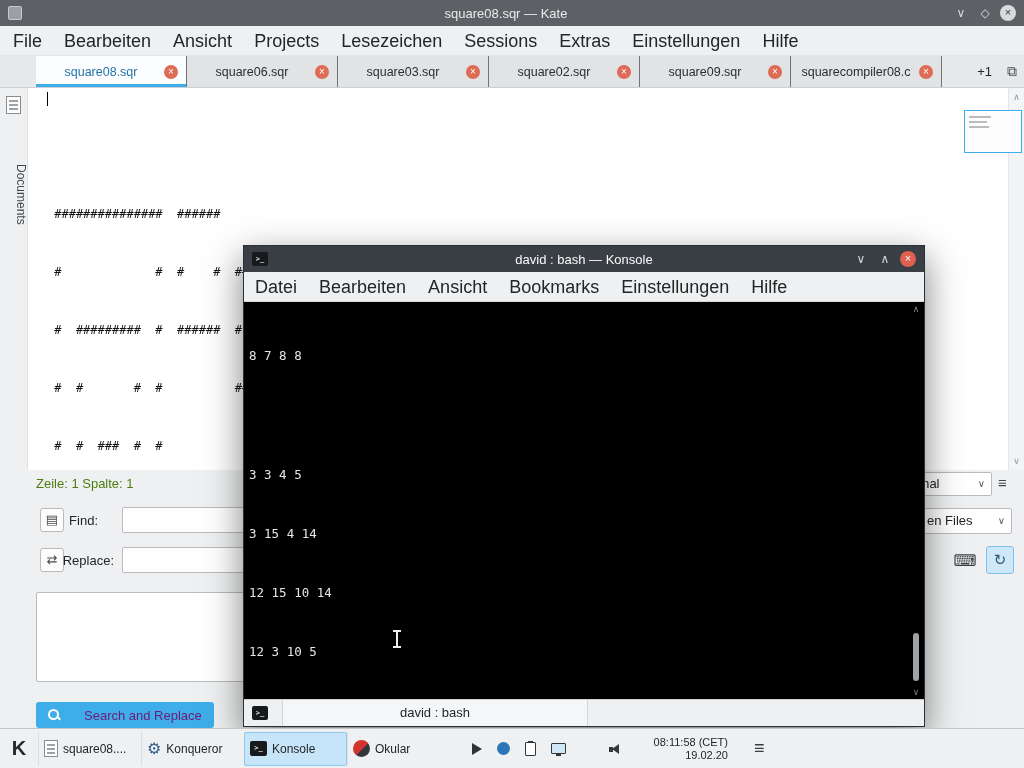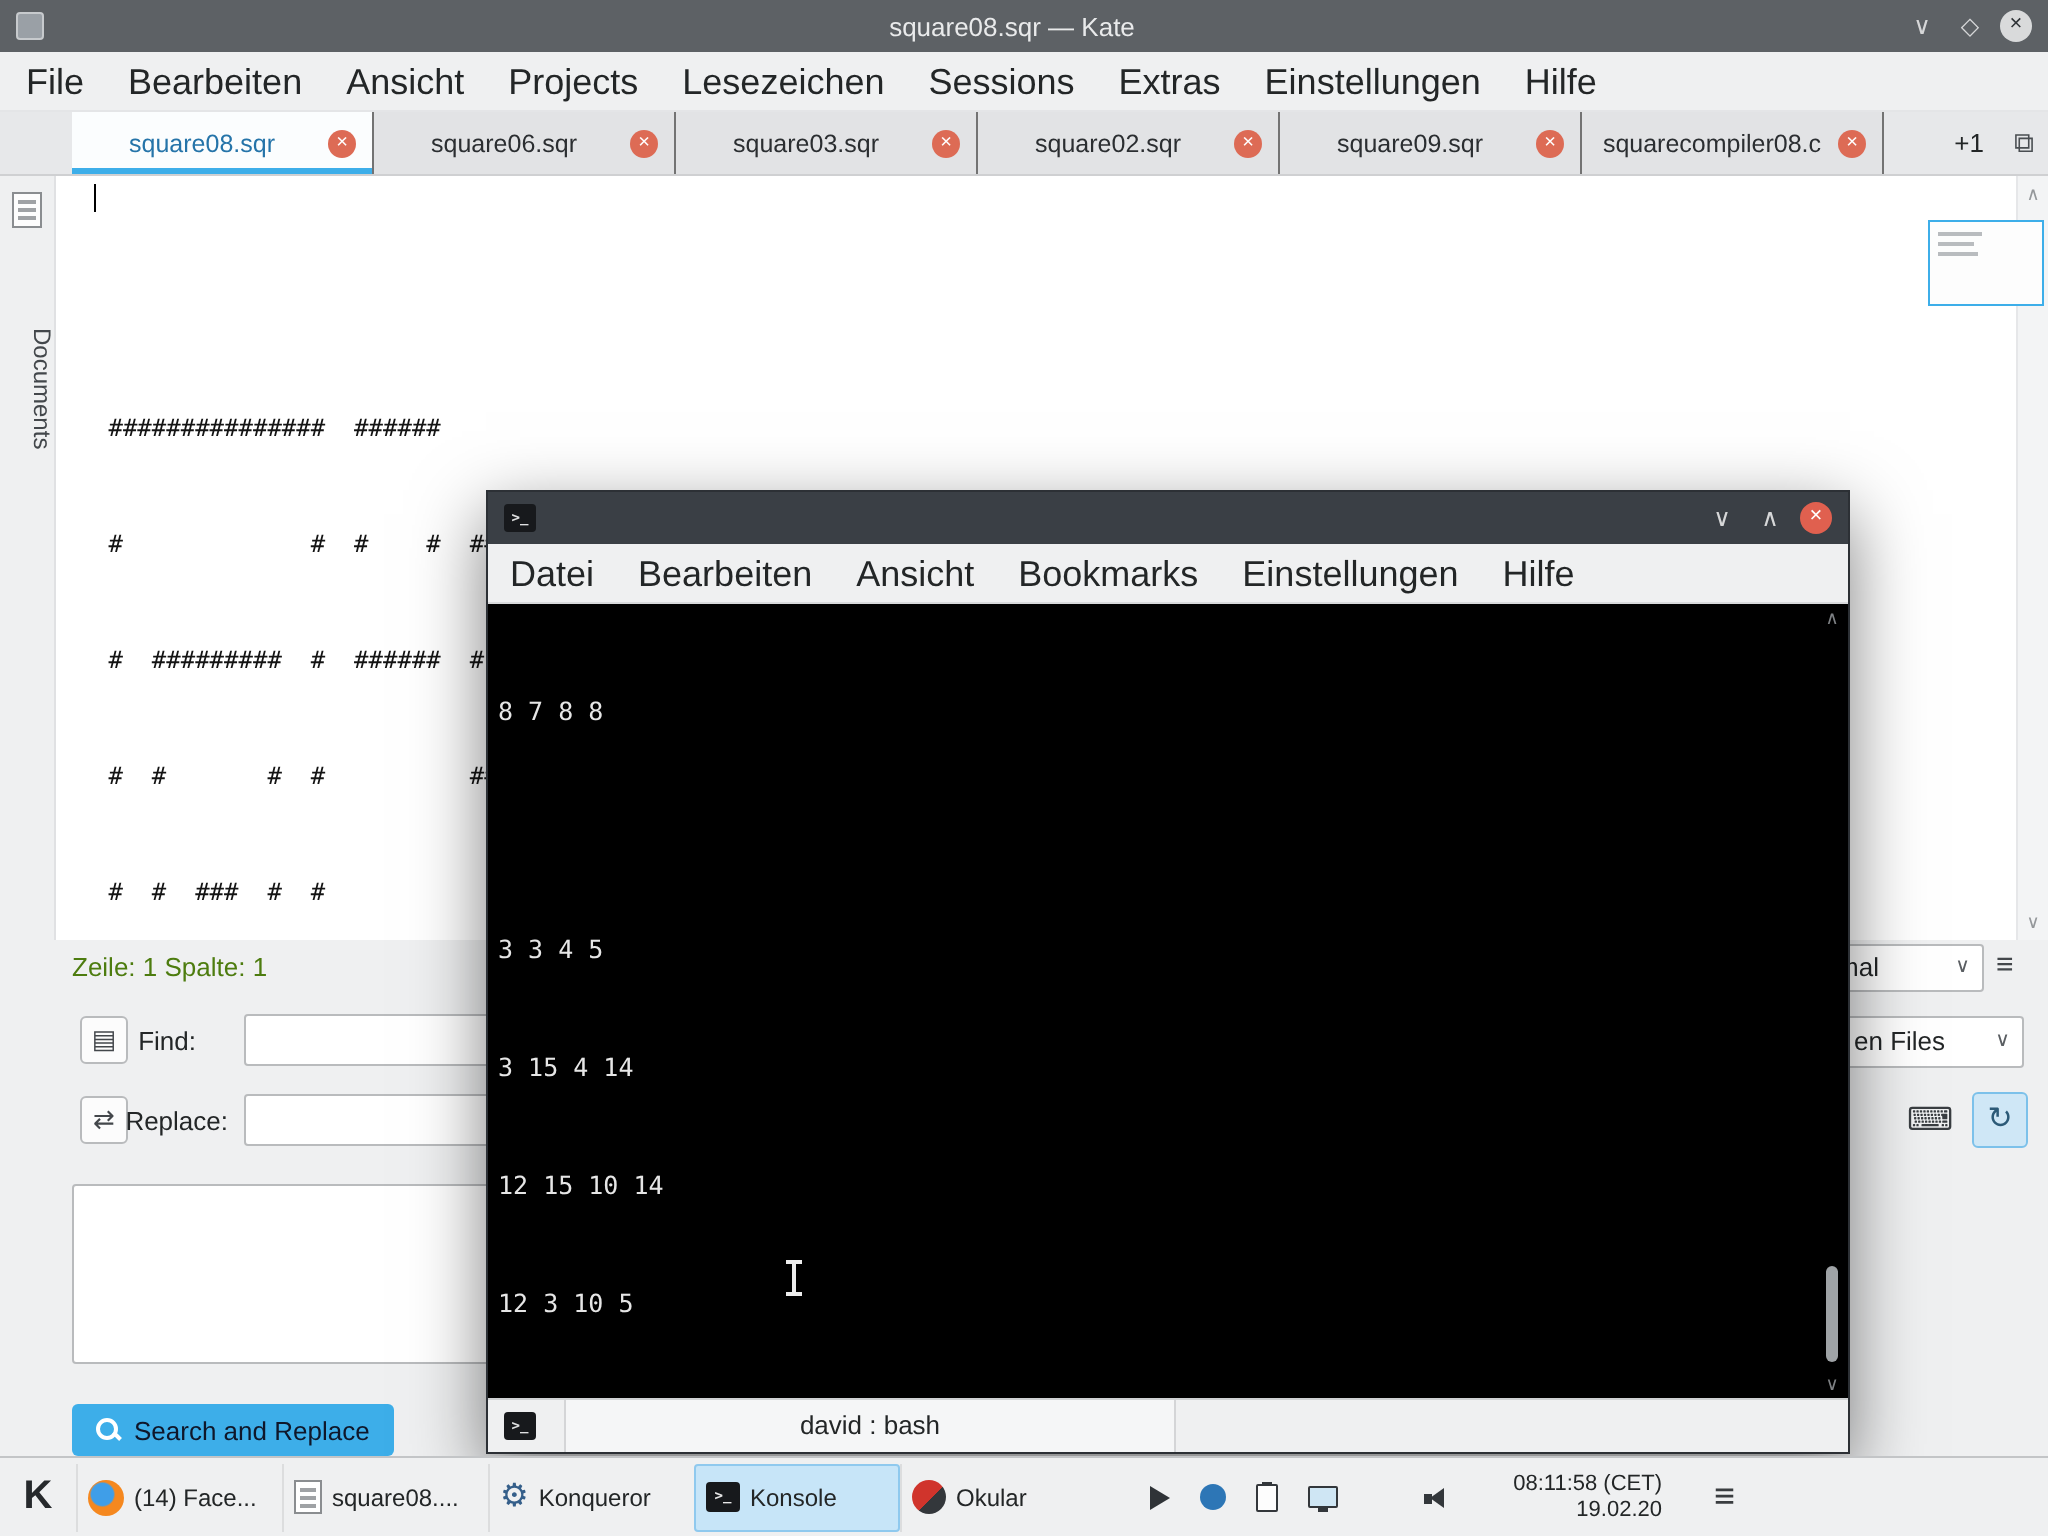--- a/index.html
+++ b/index.html
@@ -73,22 +73,22 @@
   .find-input{top:9px}.replace-input{top:49px}
   .files-dropdown{position:absolute;left:900px;top:10px;width:112px;height:26px;background:#fff;
     border:1px solid #b9bbbd;border-radius:2px;font-size:13px;line-height:24px;padding:0 6px 0 26px;
     display:flex;justify-content:space-between}
   .keyboard-btn{position:absolute;left:952px;top:50px;width:26px;height:26px;text-align:center;
     line-height:26px;font-size:16px;color:#3a3e42}
   .refresh-btn{position:absolute;left:986px;top:48px;width:28px;height:28px;background:#cfe7f6;
     border:1px solid #7cc1ea;border-radius:3px;text-align:center;line-height:26px;font-size:15px;color:#2c5a77}
   .results-box{position:absolute;left:36px;top:94px;width:860px;height:90px;background:#fff;
     border:1px solid #b9bbbd;border-radius:2px}
-  .snr-btn{position:absolute;left:36px;top:204px;height:26px;background:#3daee9;color:#0f172a;
-    border-radius:3px;font-size:13px;display:flex;align-items:center;padding:0 12px;gap:7px}
+  .snr-btn{position:absolute;left:36px;top:204px;height:26px;background:#3daee9;color:#701a75;
+    border-radius:3px;font-size:13px;display:flex;align-items:center;padding:0 12px;gap:24px}
   .mag{width:12px;height:12px;position:relative;display:inline-block}
   .mag::before{content:"";position:absolute;left:0;top:0;width:7px;height:7px;border:2px solid #fff;border-radius:50%}
   .mag::after{content:"";position:absolute;left:8px;top:8px;width:5px;height:2px;background:#fff;transform:rotate(45deg)}
 
   
   .konsole{position:absolute;left:243px;top:245px;width:682px;height:482px;background:#eff0f1;z-index:5;
     box-shadow:0 12px 34px rgba(0,0,0,.5);border:1px solid #2c3035}
   .kon-titlebar{position:relative;height:26px;background:#3a3f45;display:flex;align-items:center}
   .kon-titlebar .win-title{position:absolute;left:0;right:0;text-align:center;color:#fbfbfb;font-size:13px;pointer-events:none}
   .mini-term-icon{width:16px;height:14px;margin-left:8px;background:#17191c;border-radius:2px;color:#dfe0e1;
@@ -315,20 +315,21 @@
         <span class="mag"></span>
         <span>Search and Replace</span>
       </div>
     </div>
   </div>
 
   <div class="konsole">
 
     <div class="kon-titlebar">
       <div class="mini-term-icon">&gt;_</div>
+      <div class="win-title">david : bash — Konsole</div>
       <div class="tb-btns">
         <span class="tb-glyph">∨</span>
         <span class="tb-glyph">∧</span>
         <span class="circle-btn kon-close">×</span>
       </div>
     </div>
 
     <div class="kon-menubar">
 
         <span class="menu-item">Datei</span>
@@ -413,24 +414,20 @@
     <div class="kon-tabbar">
       <div class="mini-term-icon">&gt;_</div>
       <div class="kon-tab">david : bash</div>
     </div>
   </div>
 
   <div class="taskbar">
     <div class="klauncher">K</div>
 
     <div class="tasks">
-      <div class="task">
-        <span class="ticon firefox-icon"></span>
-        <span>(14) Face...</span>
-      </div>
       <div class="task">
         <span class="ticon doc-ticon"></span>
         <span>square08....</span>
       </div>
       <div class="task">
         <span class="ticon gear-ticon">⚙</span>
         <span>Konqueror</span>
       </div>
       <div class="task active">
         <span class="ticon konsole-ticon">&gt;_</span>

